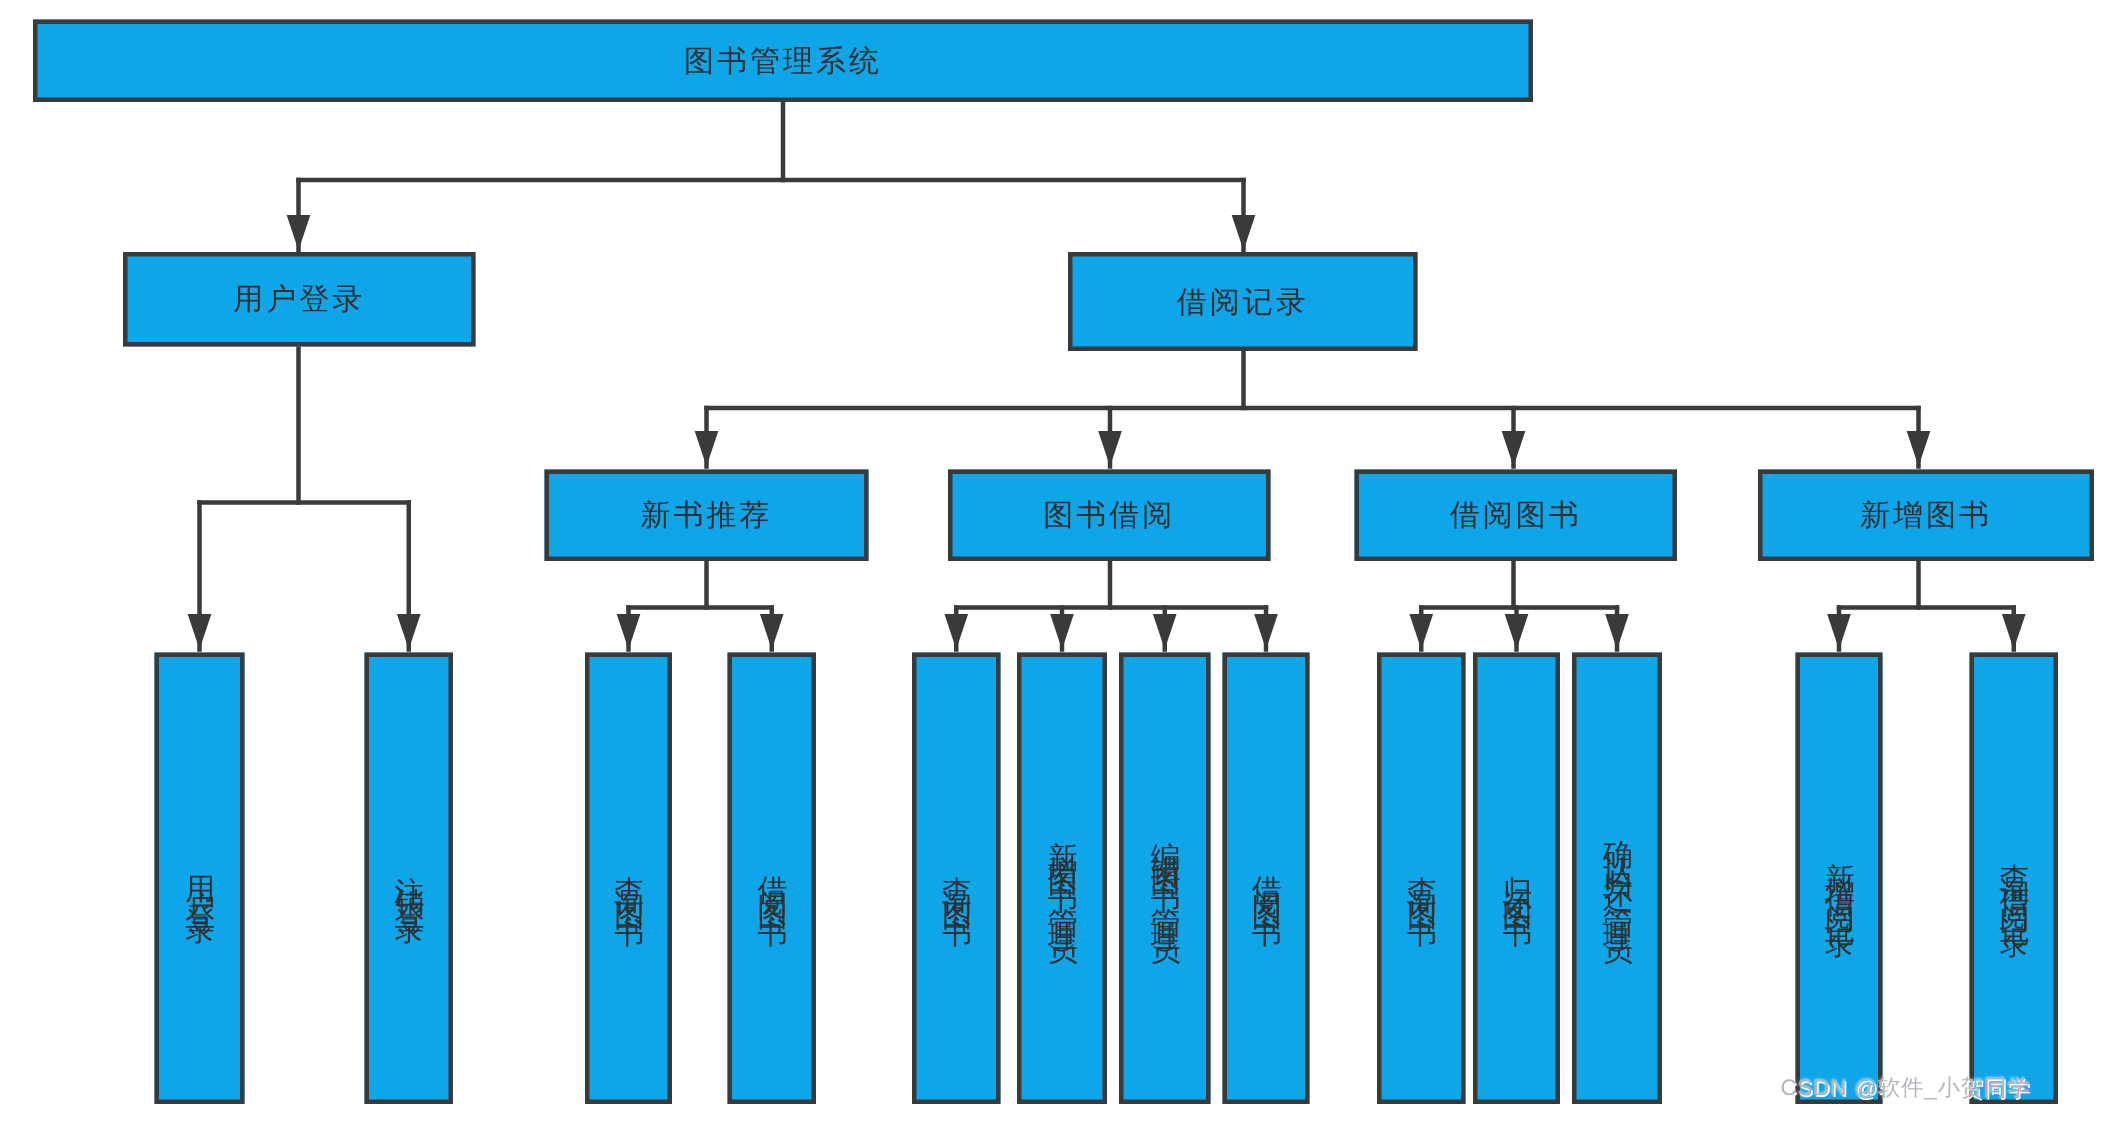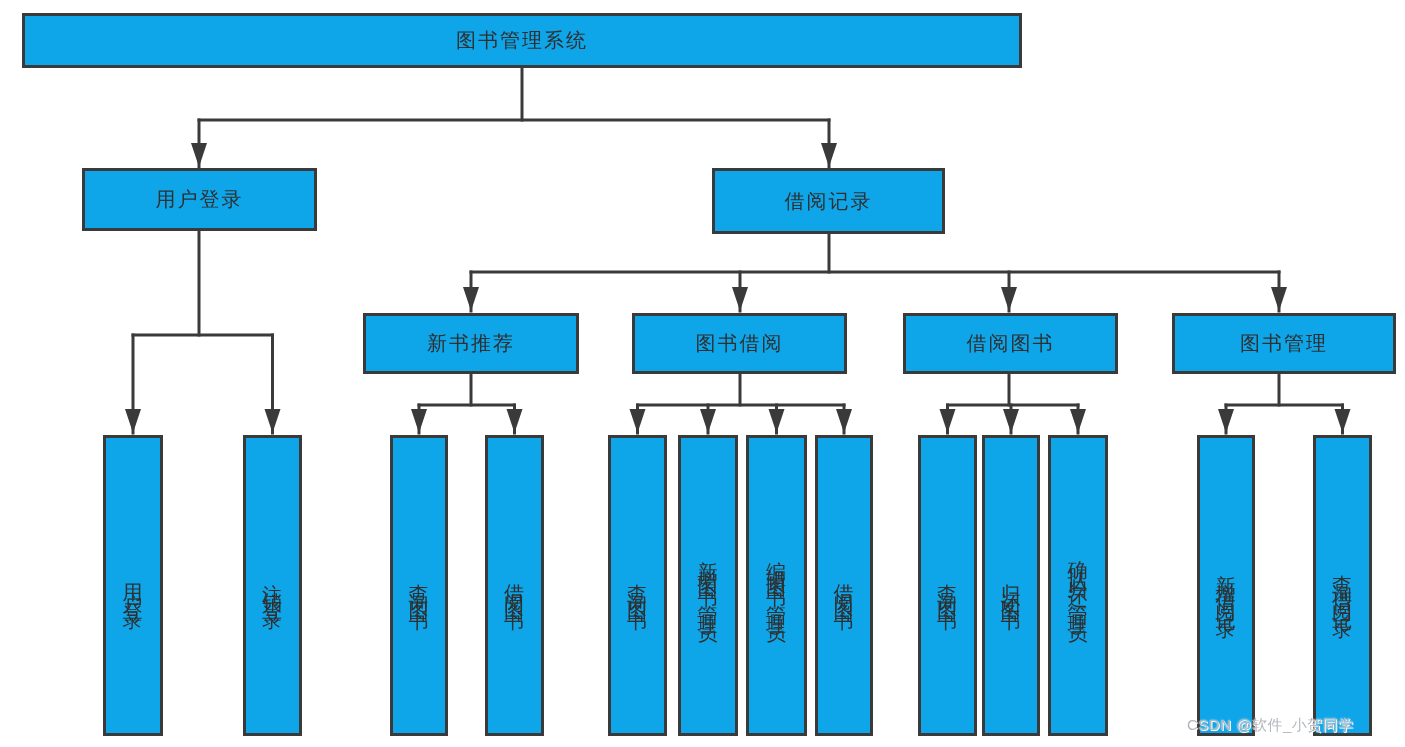--- a/index.html
+++ b/index.html
@@ -80,21 +80,21 @@
   </svg>
 
   <div class="node" style="left:22px;top:13px;width:1000px;height:55px">图书管理系统</div>
 
   <div class="node" style="left:82px;top:168px;width:235px;height:63px">用户登录</div>
   <div class="node" style="left:712px;top:168px;width:233px;height:66px">借阅记录</div>
 
   <div class="node" style="left:632px;top:313px;width:215px;height:61px">图书借阅</div>
   <div class="node" style="left:363px;top:313px;width:216px;height:61px">新书推荐</div>
   <div class="node" style="left:903px;top:313px;width:215px;height:61px">借阅图书</div>
-  <div class="node" style="left:1172px;top:313px;width:224px;height:61px">图书管理</div>
+  <div class="node" style="left:1172px;top:313px;width:224px;height:61px">新增图书</div>
 
   <div class="node vertical" style="left:103px;top:435px;width:60px;height:301px">用户登录</div>
   <div class="node vertical" style="left:243px;top:435px;width:59px;height:301px">注销登录</div>
 
   <div class="node vertical" style="left:390px;top:435px;width:58px;height:301px">查询图书</div>
   <div class="node vertical" style="left:485px;top:435px;width:59px;height:301px">借阅图书</div>
 
   <div class="node vertical" style="left:608px;top:435px;width:59px;height:301px">查询图书</div>
   <div class="node vertical" style="left:678px;top:435px;width:60px;height:301px">新增图书（管理员）</div>
   <div class="node vertical" style="left:746px;top:435px;width:61px;height:301px">编辑图书（管理员）</div>

